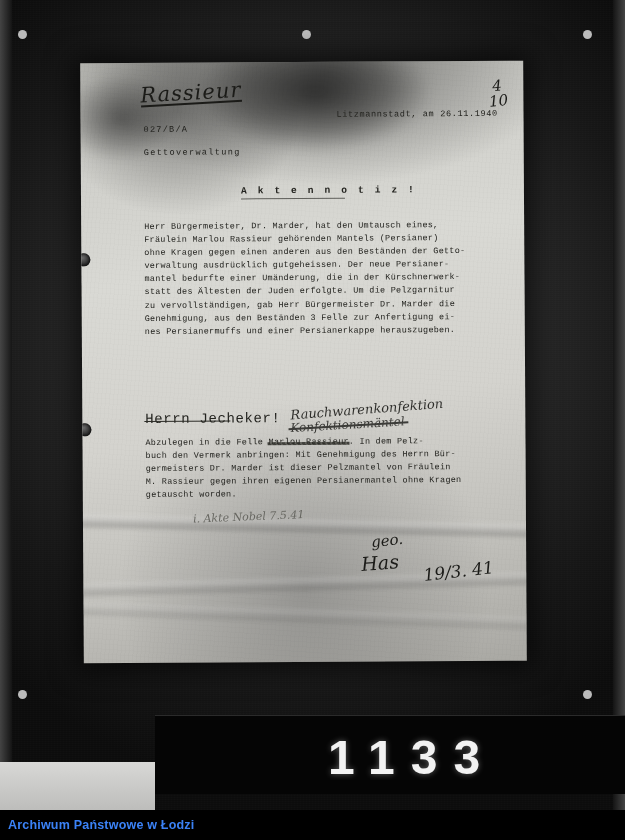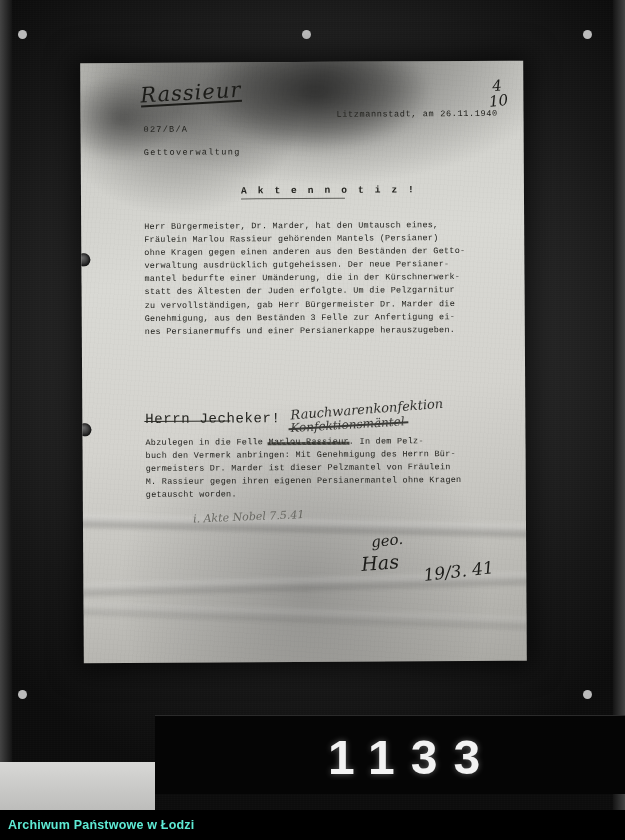--- a/index.html
+++ b/index.html
@@ -302,21 +302,21 @@
   .footer {
     position: absolute;
     left: 0; bottom: 0;
     width: 625px;
     height: 30px;
     background: #000;
     display: flex;
     align-items: center;
   }
   .footer-text {
-    color: #5eead4;
+    color: #3b82f6;
     font-size: 12.5px;
     font-weight: 700;
     padding-left: 8px;
     letter-spacing: .2px;
   }
 
   
   .under-band {
     position: absolute;
     left: 0; bottom: 30px;

